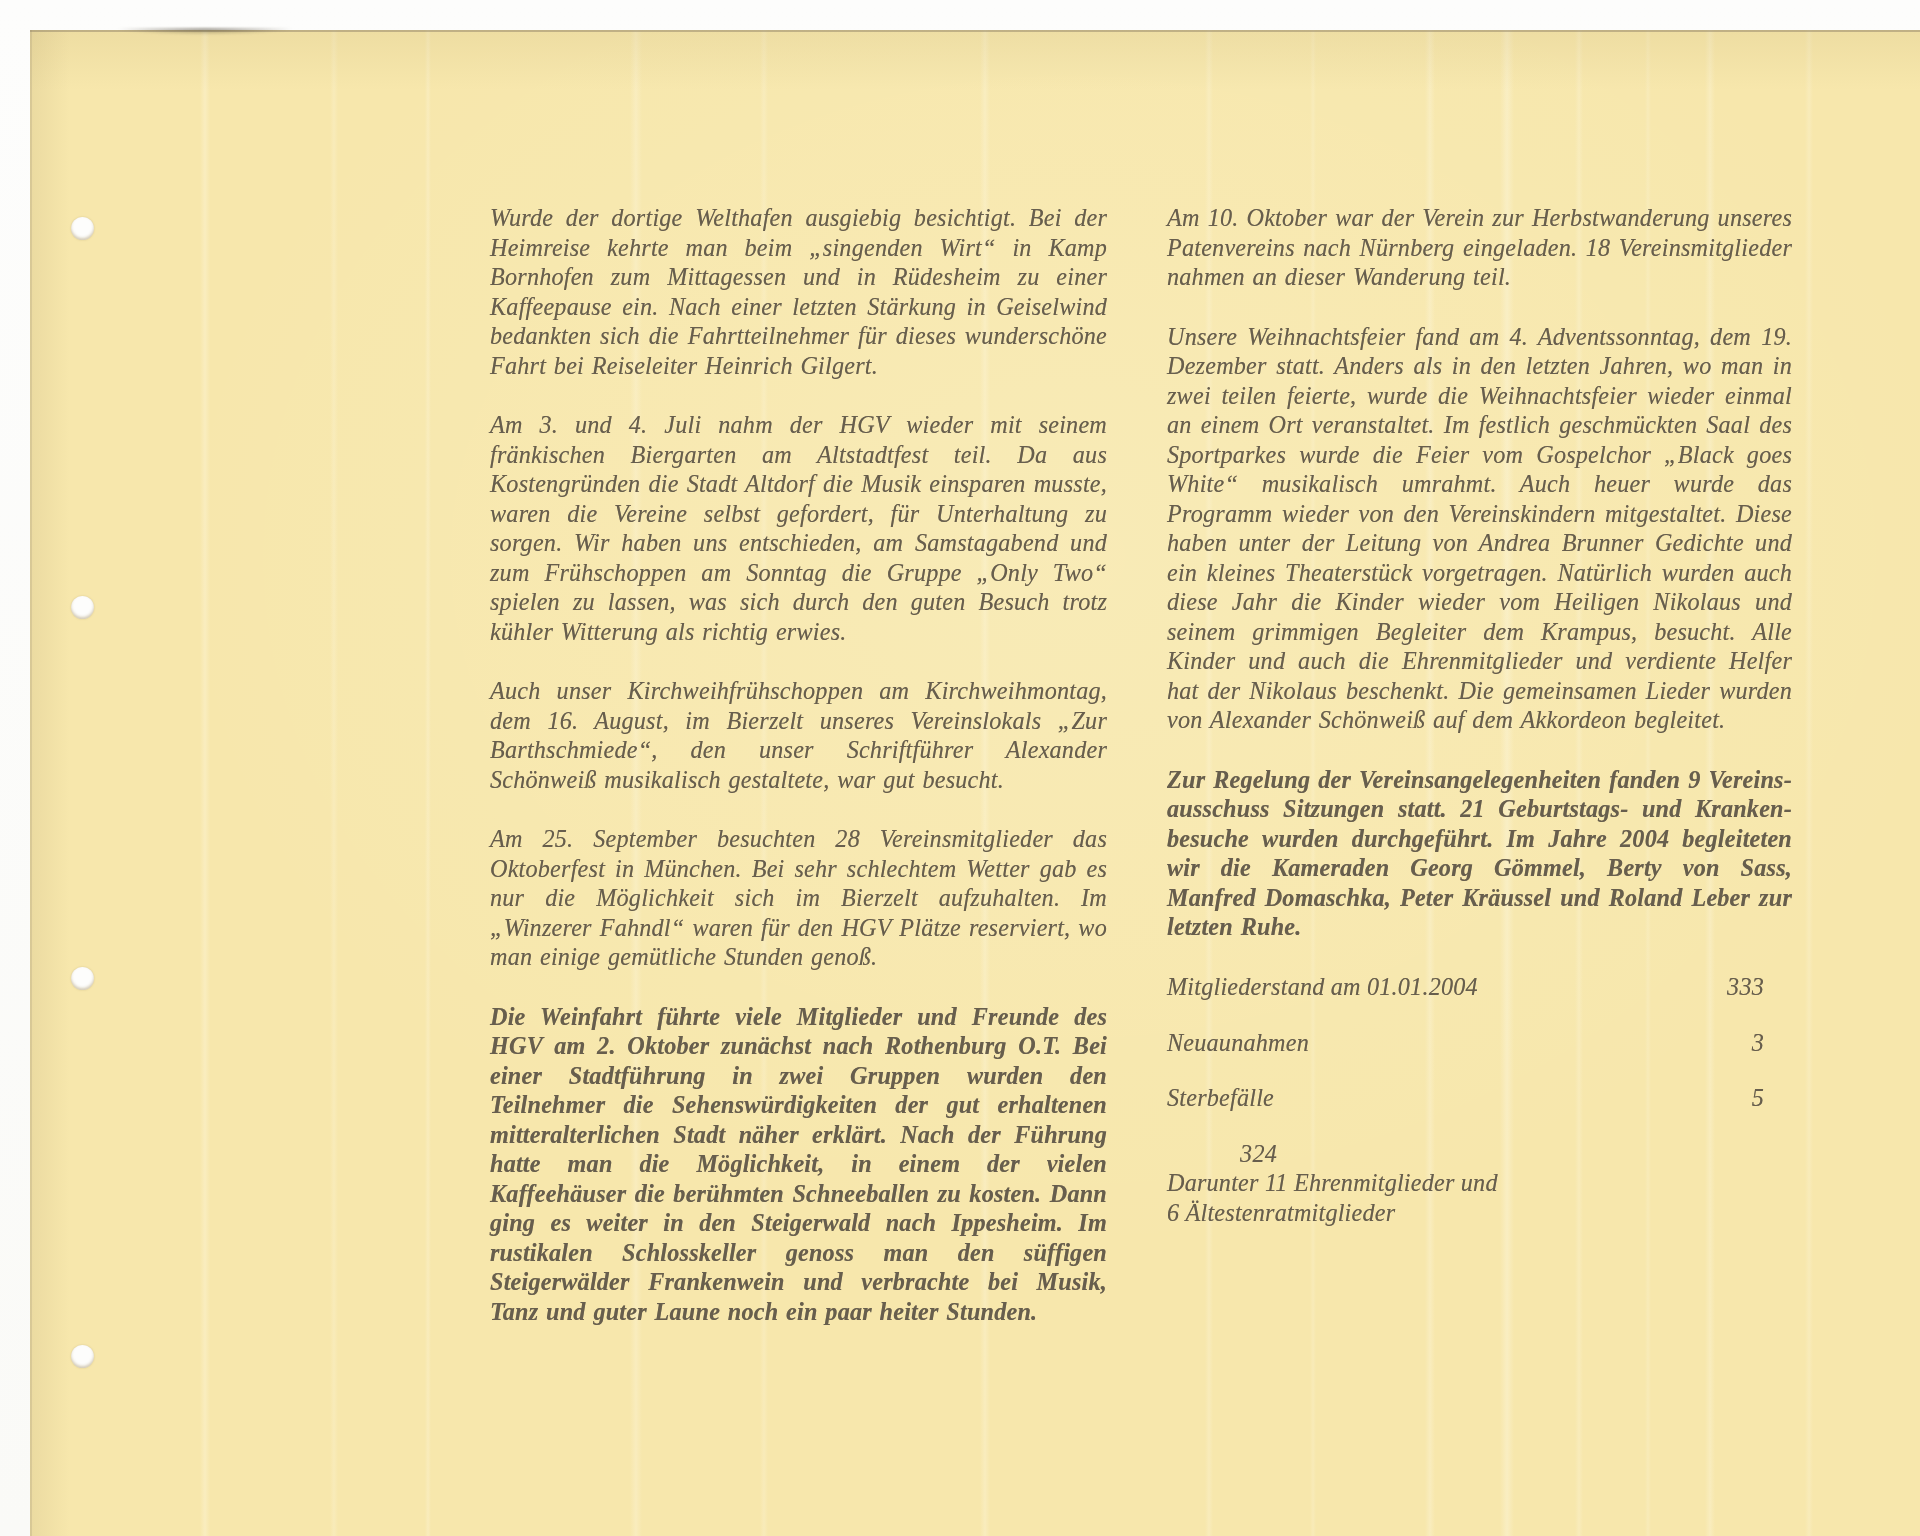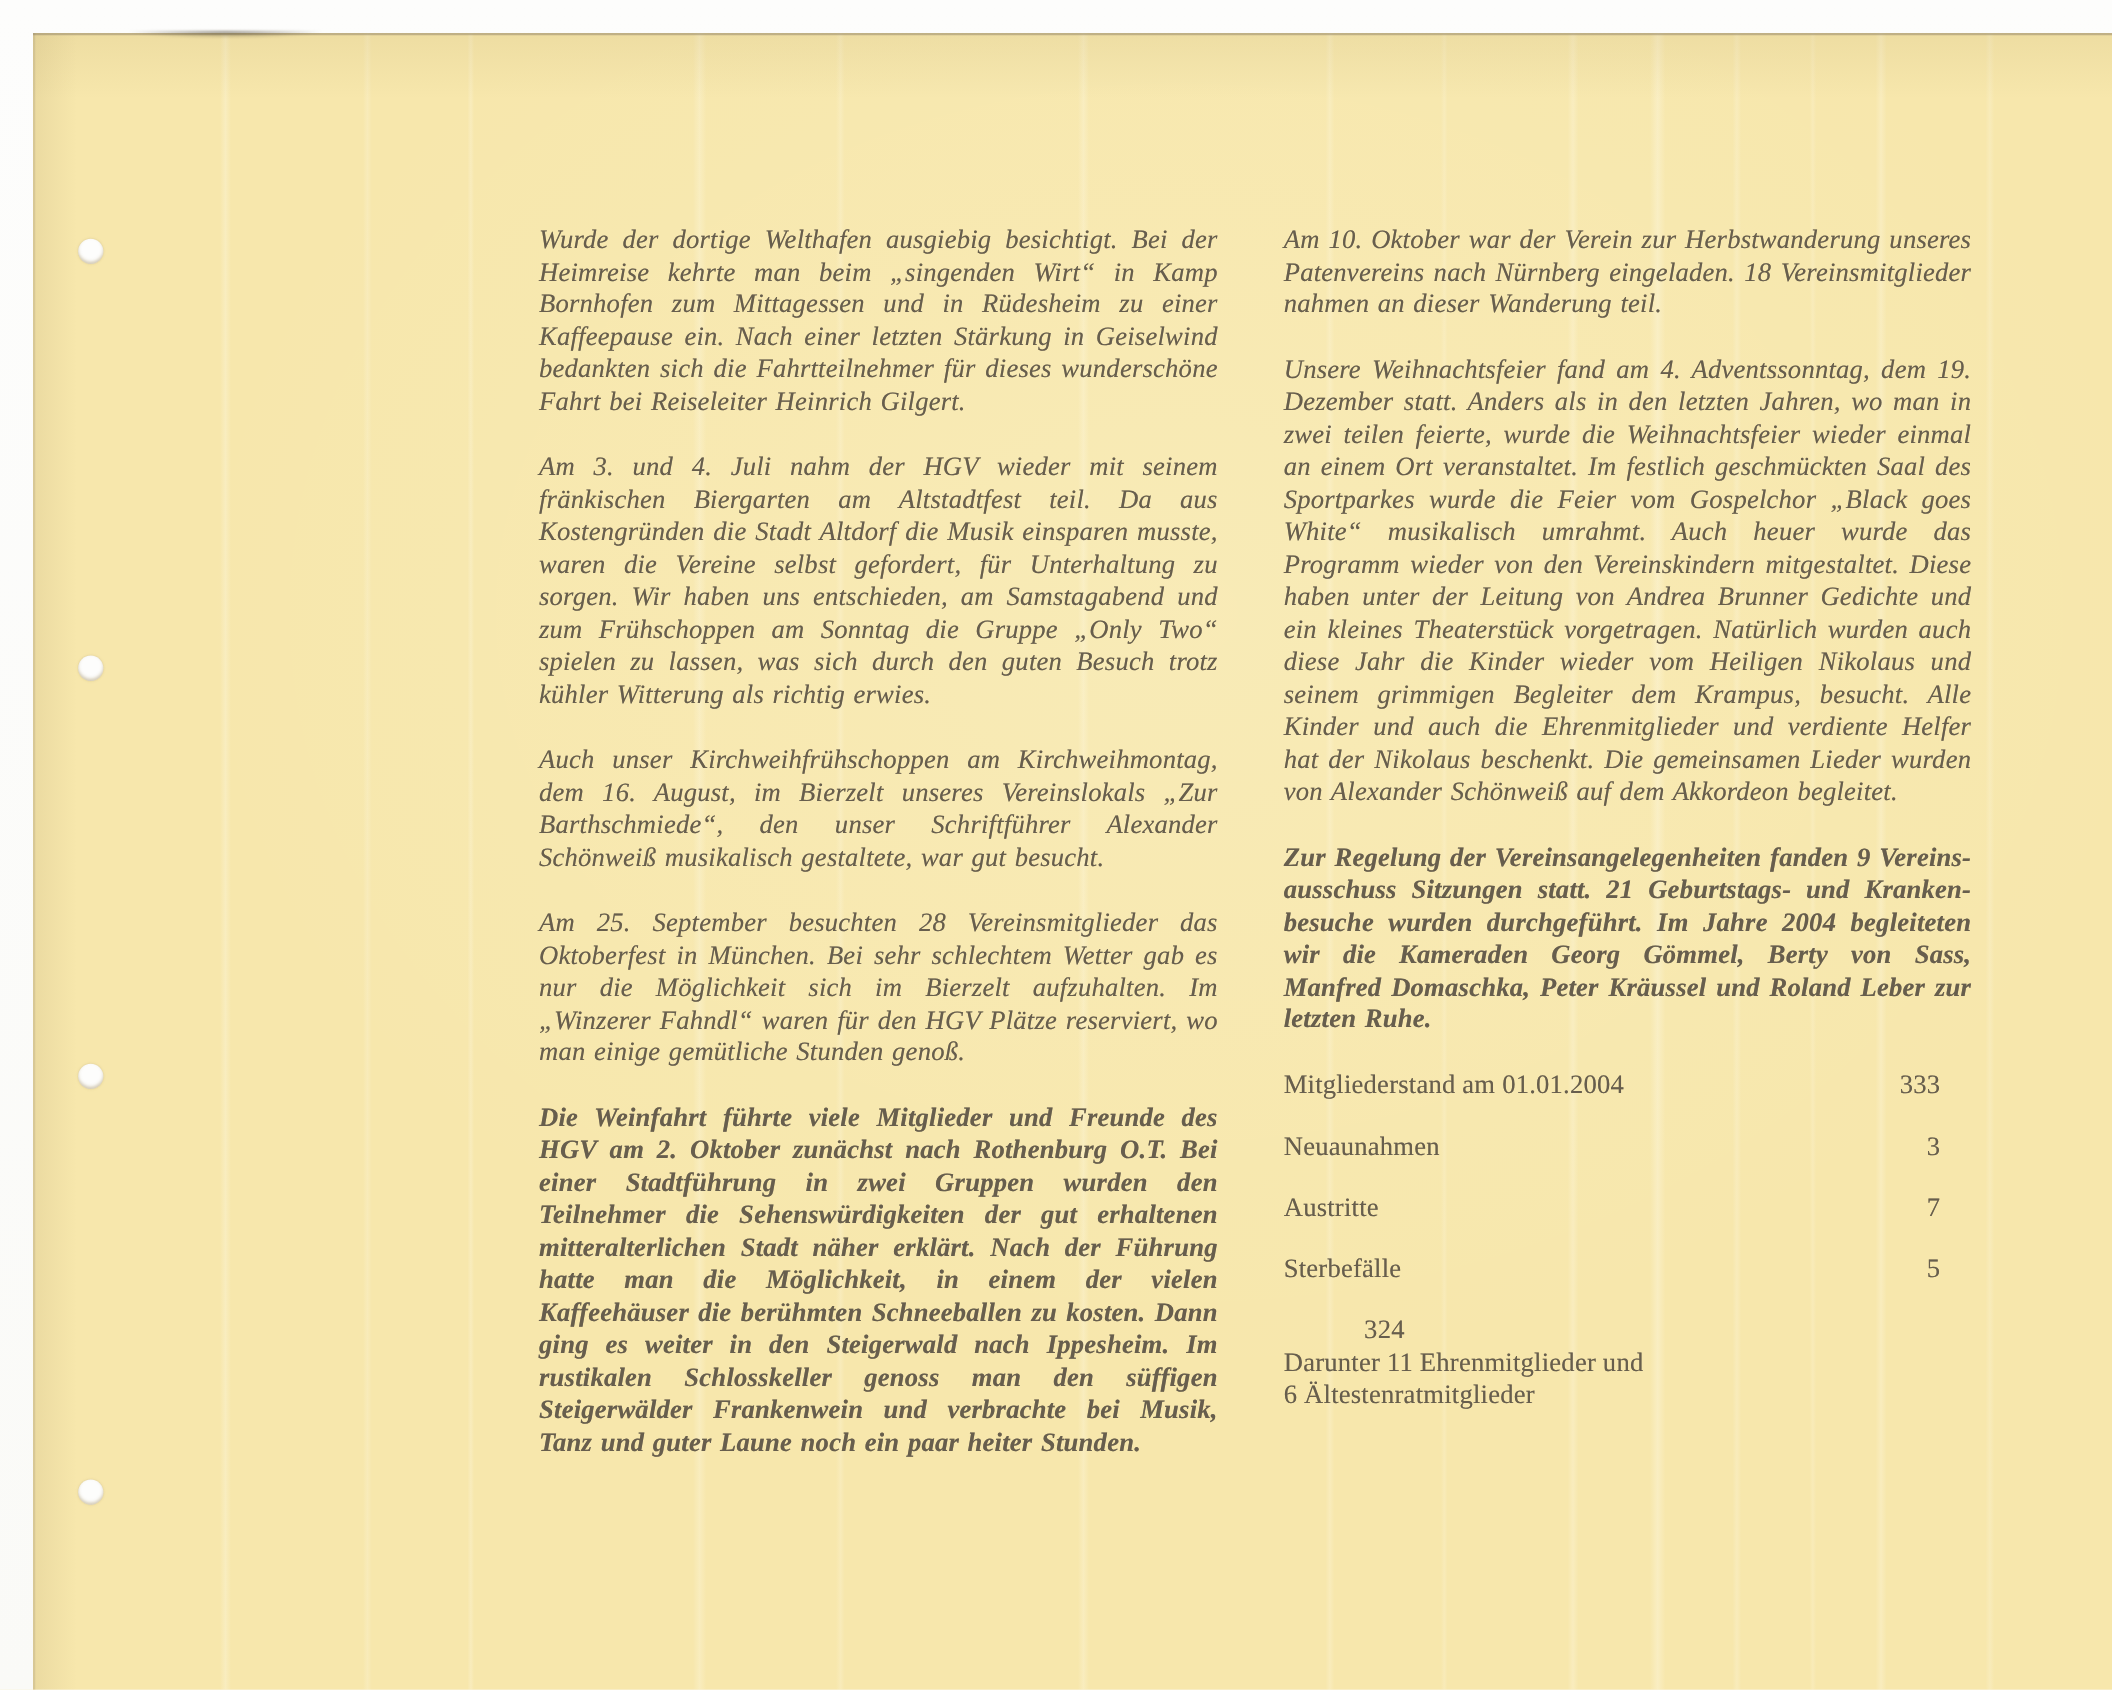--- a/index.html
+++ b/index.html
@@ -79,21 +79,21 @@
     text-align:justify;
     letter-spacing:.2px;word-spacing:1.5px;
     text-shadow:0 0 .6px rgba(103,94,77,.55);
   }
   .col p{margin:0 0 30px 0;}
   .col p:last-child{margin-bottom:0;font-weight:bold;}
   .col-left{left:490px;width:617px;}
   .col-right{left:1167px;width:625px;}
   .stats{
     position:absolute;left:1167px;top:972px;width:625px;
-    font-size:24.2px;line-height:29.5px;
+    font-style:italic;font-size:24.2px;line-height:29.5px;
     color:var(--ink);letter-spacing:.2px;
     text-shadow:0 0 .6px rgba(103,94,77,.55);
   }
   .stat-row{display:flex;margin-bottom:26px;}
   .stat-row.last{margin-bottom:0;}
   .stat-label{flex:1;text-align:left;}
   .stat-value{width:110px;text-align:right;padding-right:28px;}
   .stat-note{line-height:29.5px;}
 </style>
 </head>
@@ -127,24 +127,20 @@
 <div class="stats">
   <div class="stat-row">
     <span class="stat-label">Mitgliederstand am 01.01.2004</span>
     <span class="stat-value">333</span>
   </div>
   <div class="stat-row">
     <span class="stat-label">Neuaunahmen</span>
     <span class="stat-value">3</span>
   </div>
   <div class="stat-row">
-    <span class="stat-label">Austritte</span>
-    <span class="stat-value">7</span>
-  </div>
-  <div class="stat-row">
     <span class="stat-label">Sterbefälle</span>
     <span class="stat-value">5</span>
   </div>
   <div class="stat-row last">
     <span class="stat-value">324</span>
   </div>
   <div class="stat-note">Darunter 11 Ehrenmitglieder und</div>
   <div class="stat-note">6 Ältestenratmitglieder</div>
 </div>
 

